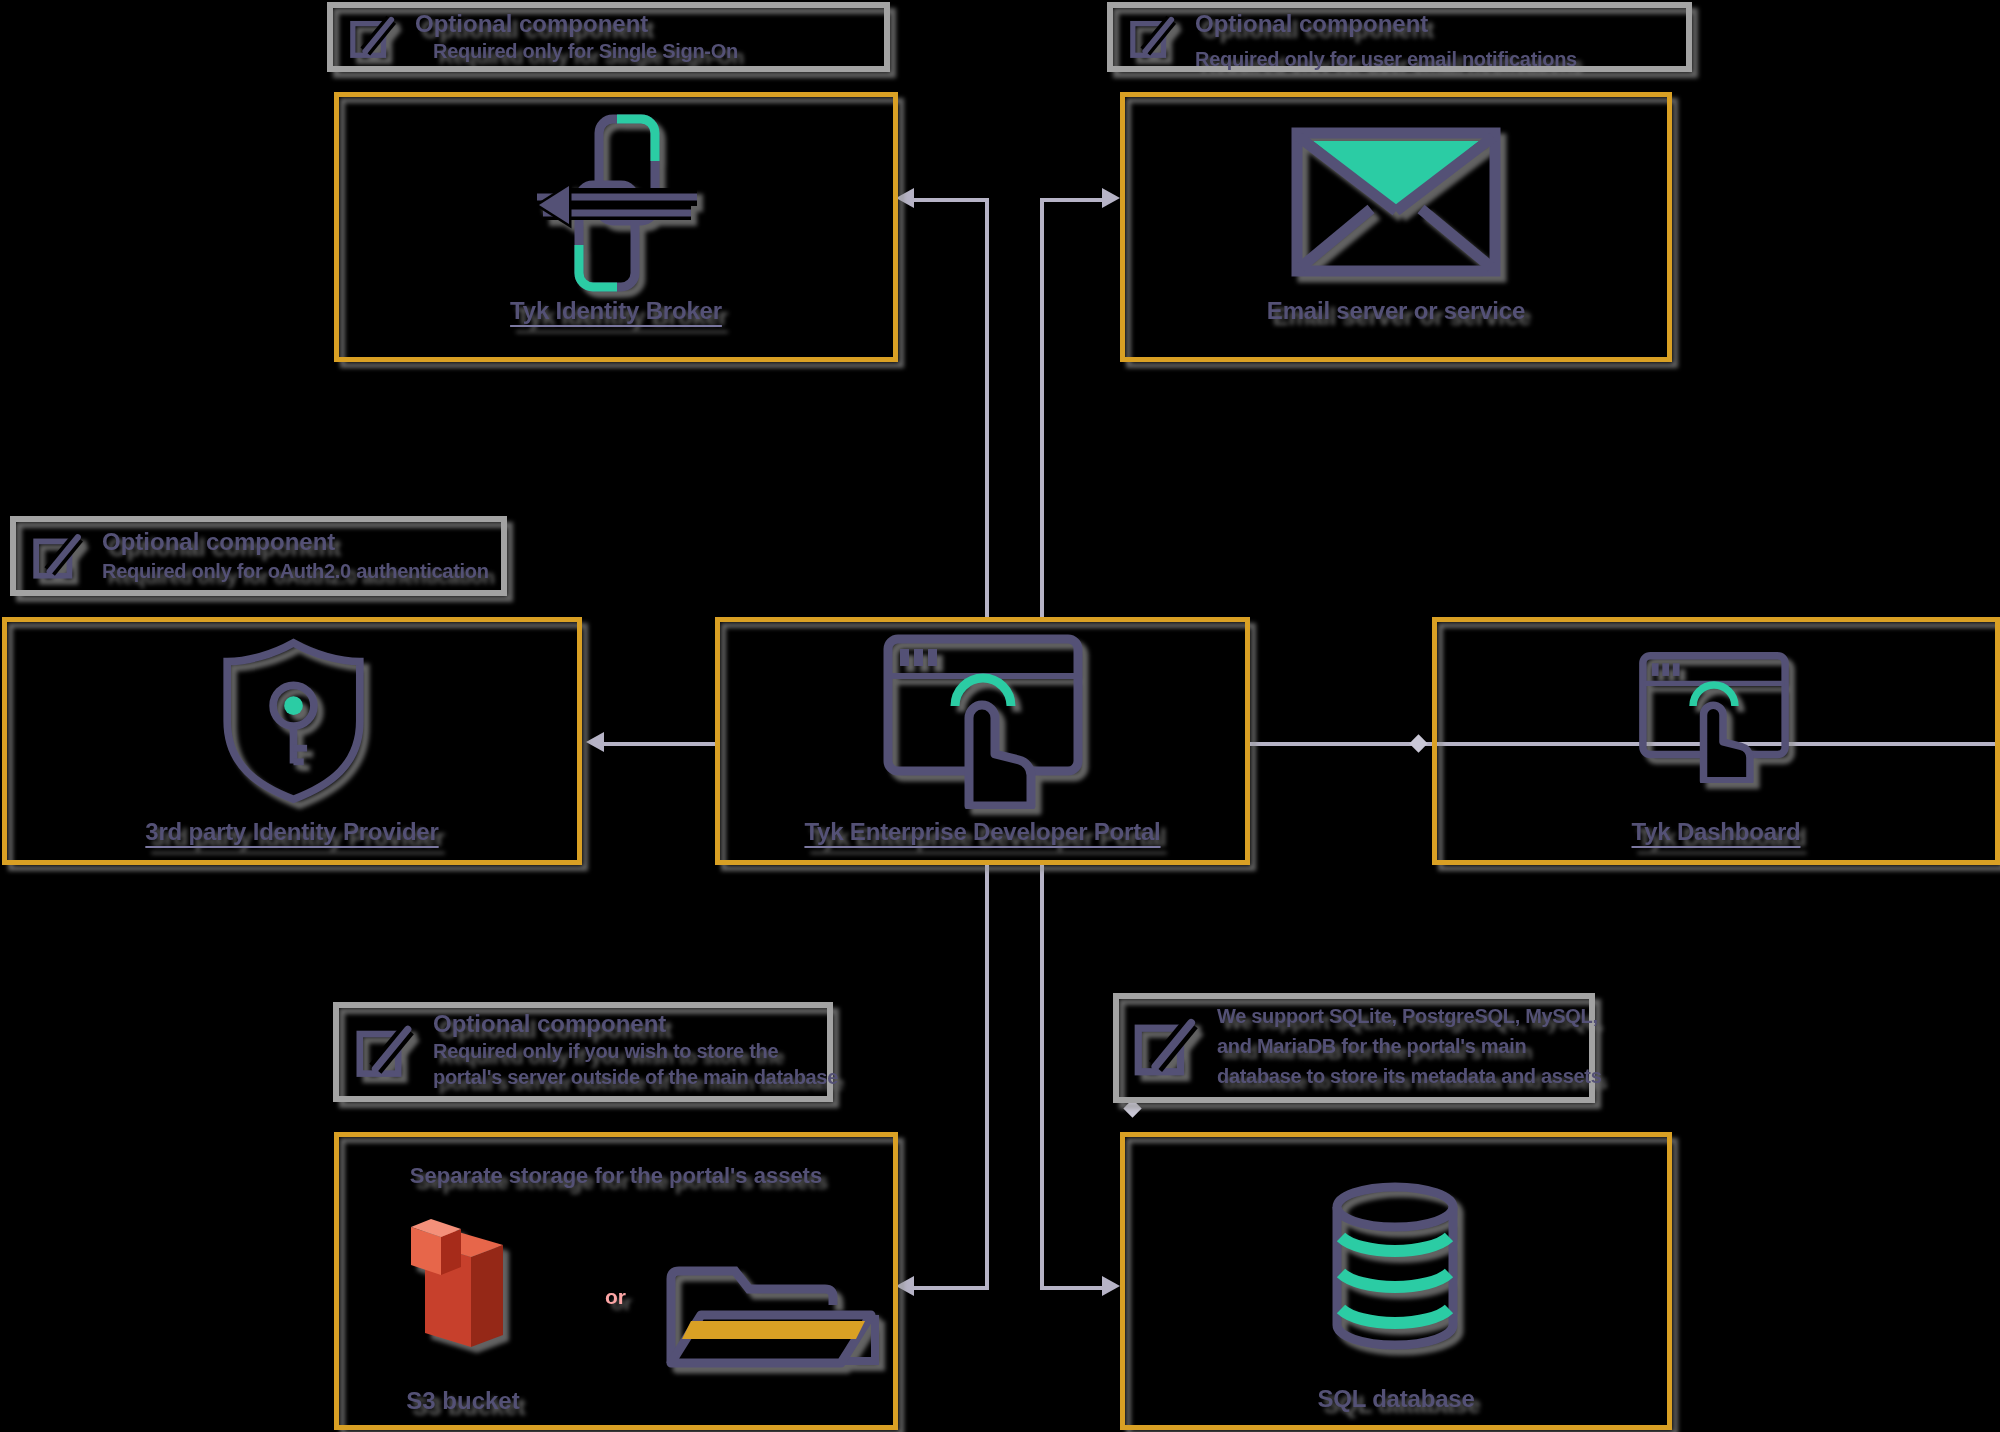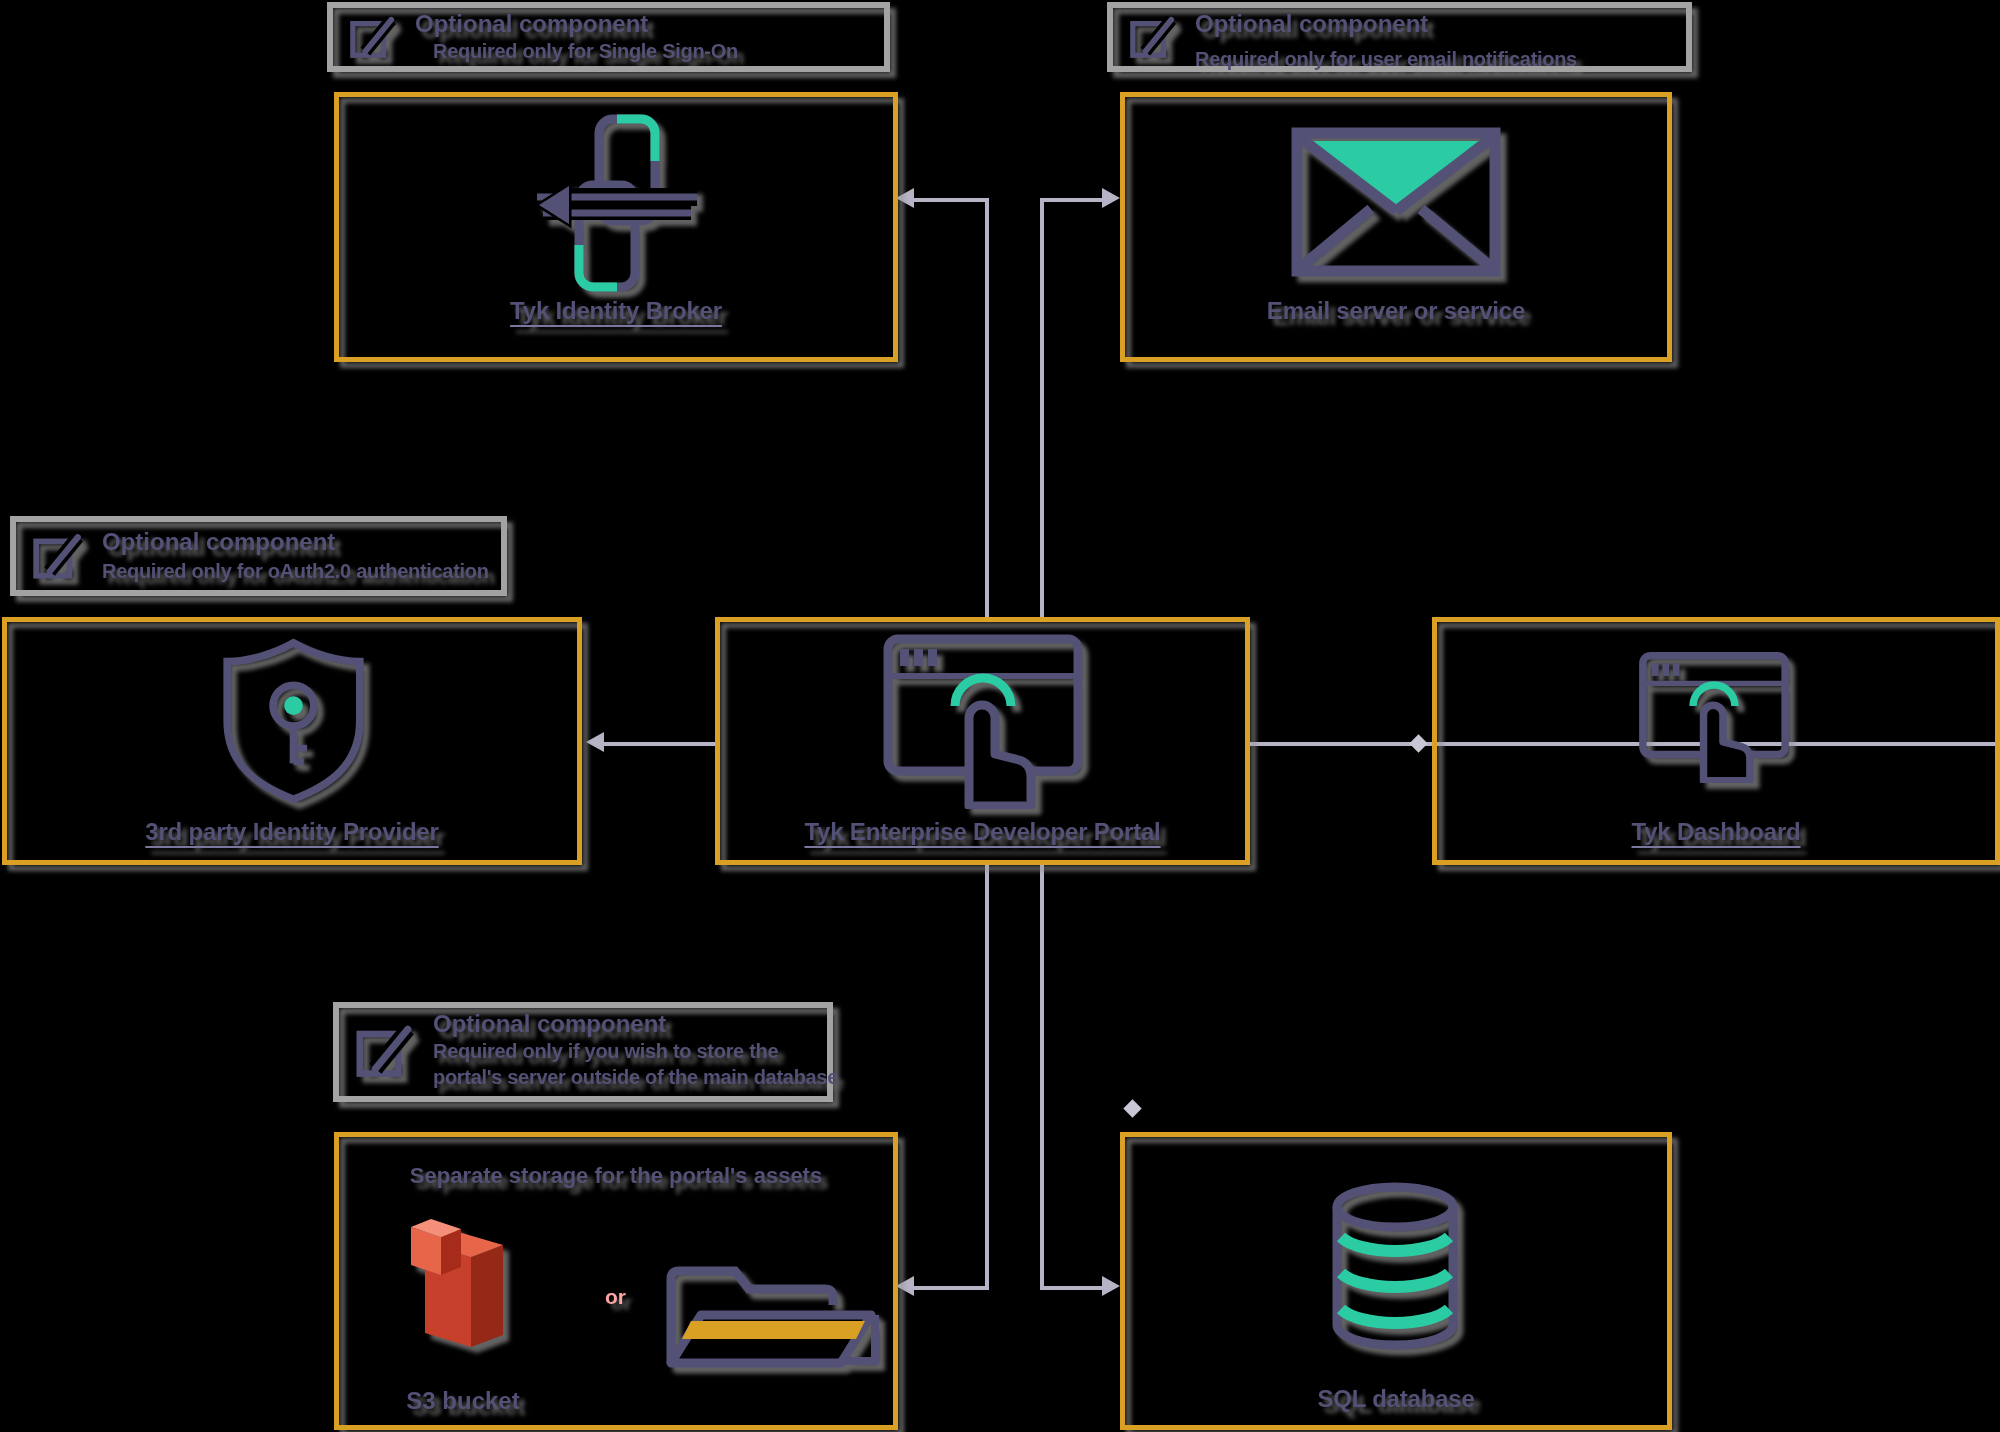--- a/index.html
+++ b/index.html
@@ -186,14 +186,24 @@
     <svg class="a-icon" style="left:16px;top:14px;" width="60" height="60" viewBox="0 0 100 100">
       <rect x="8" y="20" width="64" height="66" fill="none" stroke="#545176" stroke-width="11"></rect>
       <line x1="34" y1="78" x2="88" y2="12" stroke="#000000" stroke-width="26"></line>
       <line x1="34" y1="78" x2="88" y2="12" stroke="#545176" stroke-width="12" stroke-linecap="round"></line>
     </svg>
     <div class="a-head" style="left:94px;top:2px;">Optional component</div>
     <div class="a-line" style="left:94px;top:32px;">Required only if you wish to store the</div>
     <div class="a-line" style="left:94px;top:58px;">portal's server outside of the main database</div>
   </div>
 
+  <div class="ann" style="left:1113px;top:993px;width:470px;height:98px;">
+    <svg class="a-icon" style="left:14px;top:16px;" width="66" height="66" viewBox="0 0 100 100">
+      <rect x="8" y="20" width="64" height="66" fill="none" stroke="#545176" stroke-width="11"></rect>
+      <line x1="34" y1="78" x2="88" y2="12" stroke="#000000" stroke-width="26"></line>
+      <line x1="34" y1="78" x2="88" y2="12" stroke="#545176" stroke-width="12" stroke-linecap="round"></line>
+    </svg>
+    <div class="a-line" style="left:98px;top:6px;">We support SQLite, PostgreSQL, MySQL,</div>
+    <div class="a-line" style="left:98px;top:36px;">and MariaDB for the portal's main</div>
+    <div class="a-line" style="left:98px;top:66px;">database to store its metadata and assets</div>
+  </div>
 
 </div>
 
 </body></html>

